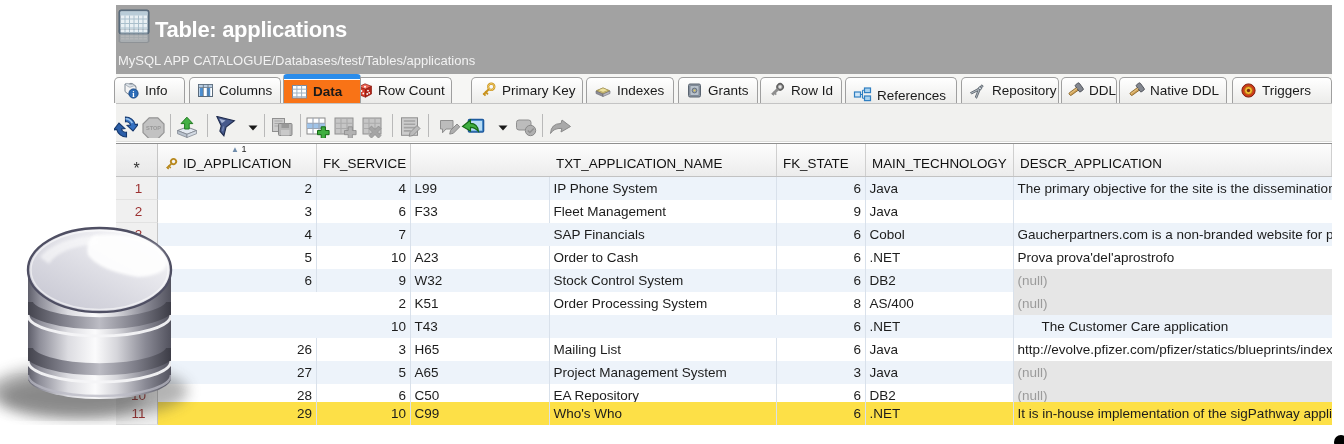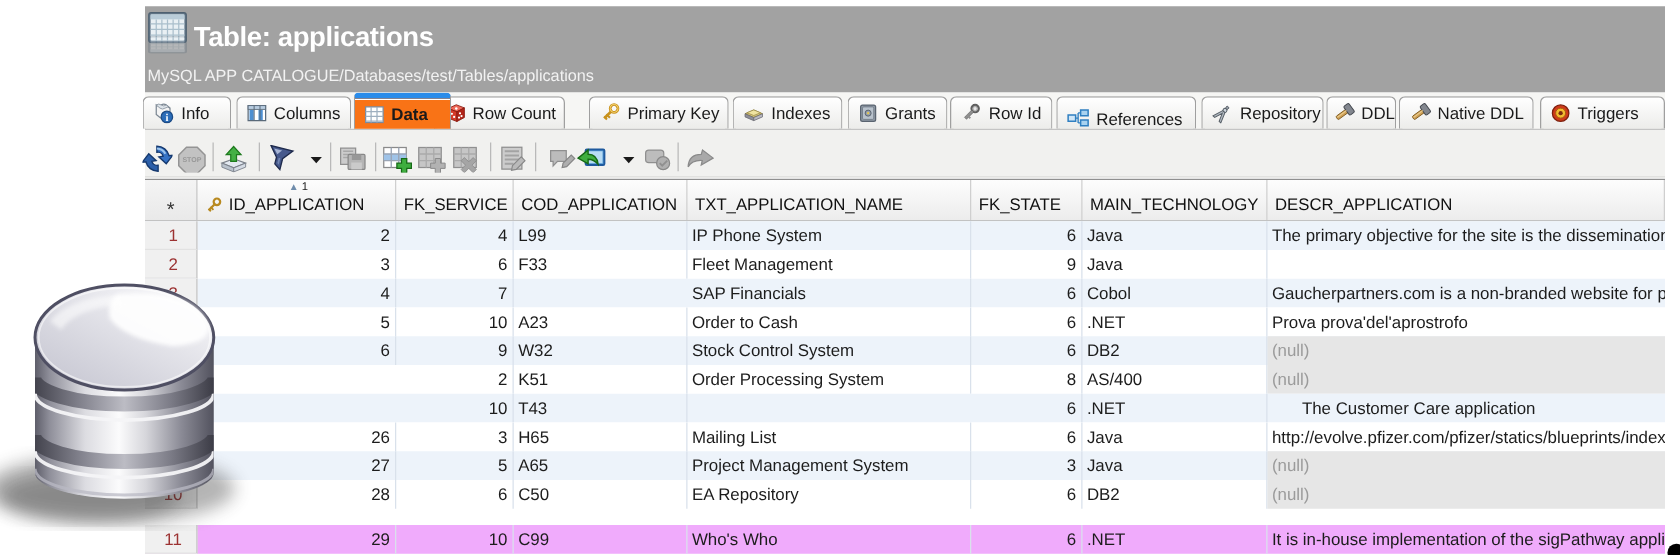--- a/index.html
+++ b/index.html
@@ -255,21 +255,20 @@
         <svg width="15" height="14" viewBox="0 0 15 14" style="">
           <g transform="rotate(45 7 7)">
             <circle cx="7" cy="3.4" r="2.6" fill="none" stroke="#b8891f" stroke-width="1.8"></circle>
             <rect x="6.2" y="5.8" width="1.8" height="7" fill="#b8891f"></rect>
             <rect x="6.2" y="9.2" width="3.4" height="1.5" fill="#b8891f"></rect>
             <rect x="6.2" y="11.4" width="2.7" height="1.5" fill="#b8891f"></rect>
           </g>
         </svg>
         <span>ID_APPLICATION</span>
       </div>
-      <div class="hcell" style="left:295px;width:139px">COD_APPLICATION</div>
       <div class="hcell" style="left:434px;width:227px">TXT_APPLICATION_NAME</div>
       <div class="hcell" style="left:661px;width:89px">FK_STATE</div>
       <div class="hcell" style="left:750px;width:148px">MAIN_TECHNOLOGY</div>
       <div class="hcell" style="left:898px;width:318px">DESCR_APPLICATION</div>
     </div>
     <div class="abs" style="left:231px;top:144px;font-size:8px;color:#6f8cab;z-index:2">▲<span style="color:#222;font-size:9px">&nbsp;1</span></div>
     <div class="row" style="top:176.5px;background:#edf3fa">
       <div class="cell" style="left:0;width:42px;background:#f0f0f0;border-right:1px solid #c6c6c6;border-bottom:1px solid #e2e2e2;color:#9c3232;text-align:center;padding:0 0 0 4px">1</div>
       <div class="cell num" style="left:42px;width:159px">2</div>
       <div class="cell num" style="left:201px;width:94px">4</div>
@@ -358,21 +357,21 @@
     <div class="row" style="top:383.5px;background:#ffffff">
       <div class="cell" style="left:0;width:42px;background:#f0f0f0;border-right:1px solid #c6c6c6;border-bottom:1px solid #e2e2e2;color:#9c3232;text-align:center;padding:0 0 0 4px">10</div>
       <div class="cell num" style="left:42px;width:159px">28</div>
       <div class="cell num" style="left:201px;width:94px">6</div>
       <div class="cell" style="left:295px;width:139px">C50</div>
       <div class="cell" style="left:434px;width:227px">EA Repository</div>
       <div class="cell num" style="left:661px;width:89px">6</div>
       <div class="cell" style="left:750px;width:148px">DB2</div>
       <div class="cell" style="left:898px;width:318px;background:#e6e6e6;color:#9b9b9b;border-right:none">(null)</div>
     </div>
-    <div class="row" style="top:420px;background:#f0abfc">
+    <div class="row" style="top:402px;background:#fde047">
       <div class="cell" style="left:0;width:42px;background:#f0f0f0;border-right:1px solid #c6c6c6;border-bottom:1px solid #e2e2e2;color:#9c3232;text-align:center;padding:0 0 0 4px">11</div>
       <div class="cell num" style="left:42px;width:159px">29</div>
       <div class="cell num" style="left:201px;width:94px">10</div>
       <div class="cell" style="left:295px;width:139px">C99</div>
       <div class="cell" style="left:434px;width:227px">Who's Who</div>
       <div class="cell num" style="left:661px;width:89px">6</div>
       <div class="cell" style="left:750px;width:148px">.NET</div>
       <div class="cell" style="left:898px;width:318px;border-right:none">It is in-house implementation of the sigPathway application</div>
     </div>
     <div class="abs" style="left:0px;top:215px;z-index:5;pointer-events:none"><svg width="210" height="229" viewBox="0 0 210 229" style="">

